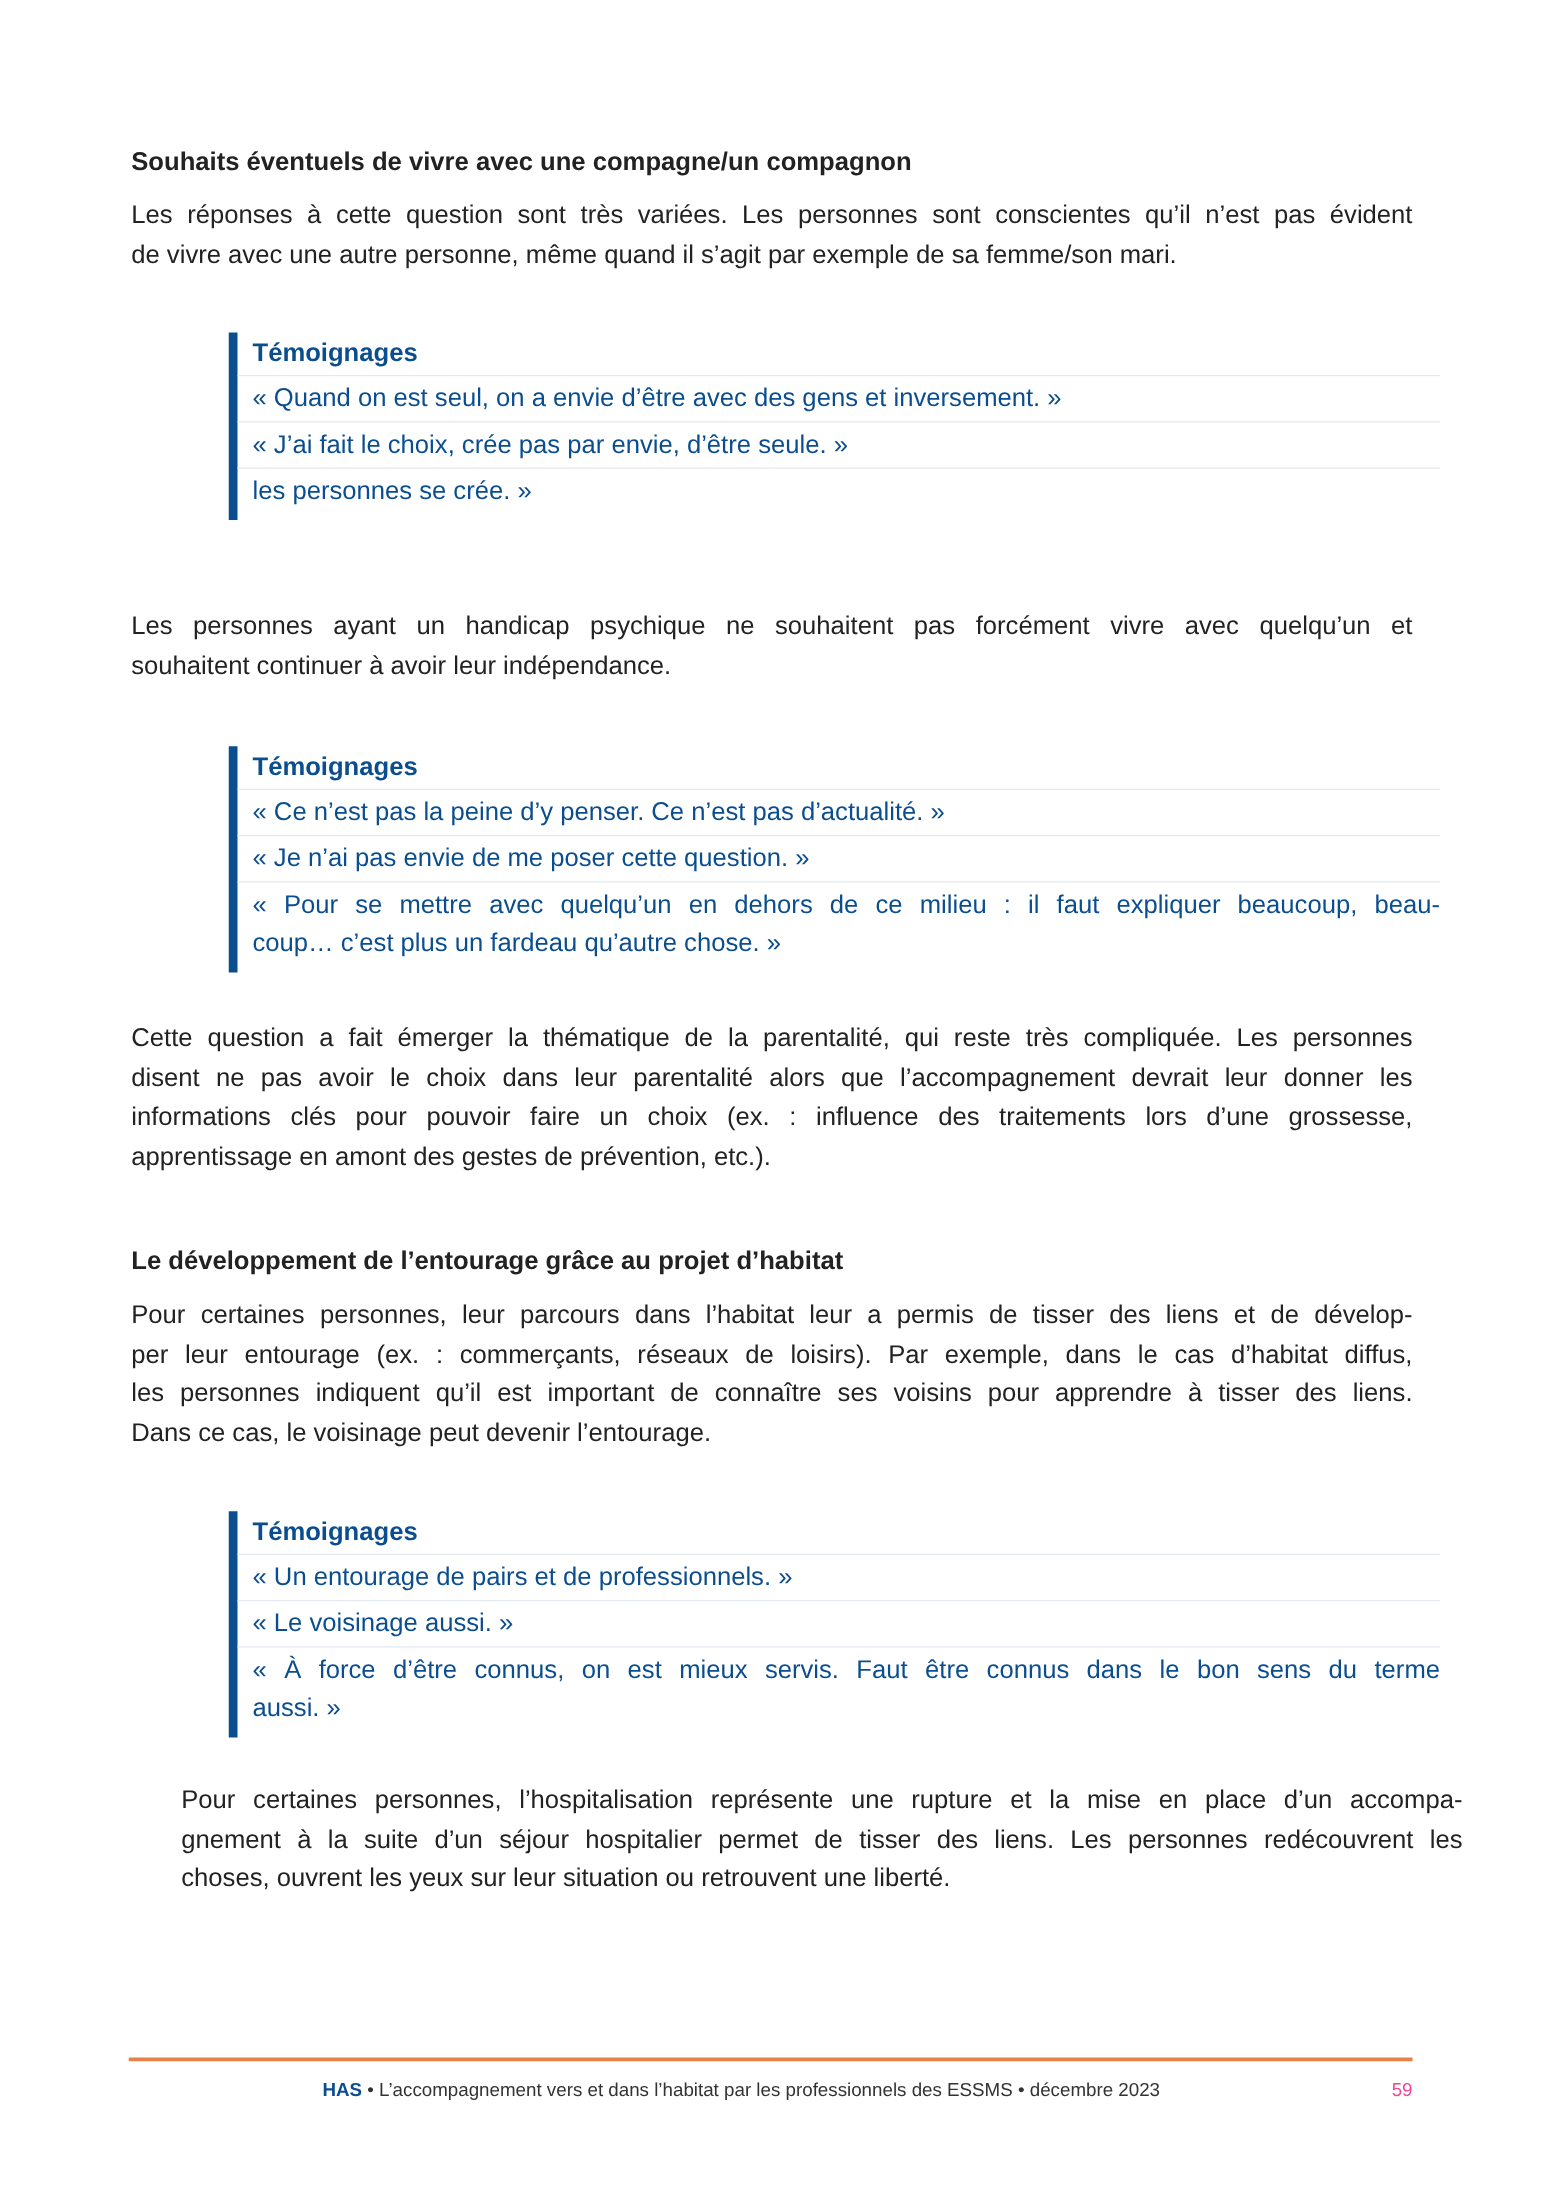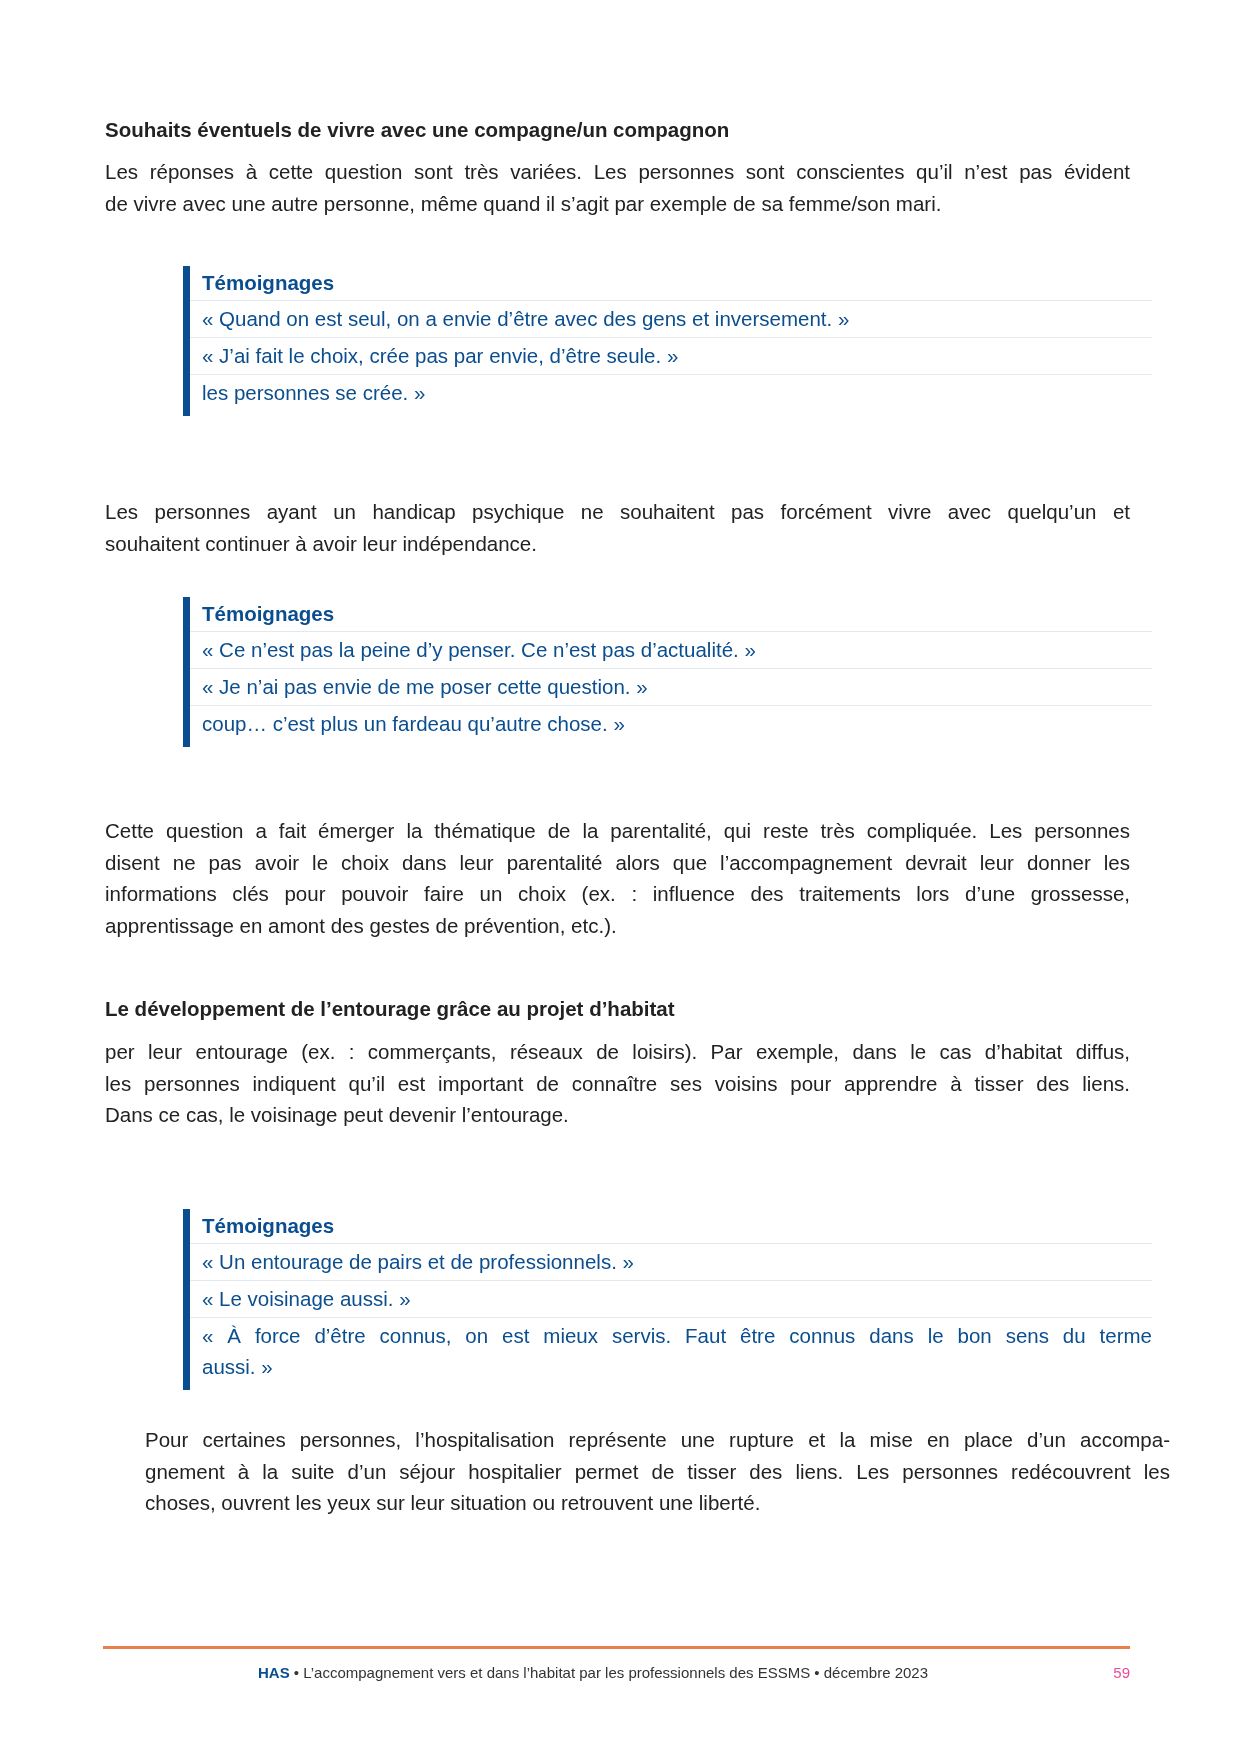--- a/index.html
+++ b/index.html
@@ -61,48 +61,50 @@
       <span class="ln last">« Quand on est seul, on a envie d’être avec des gens et inversement. »</span>
     </div>
     <div class="q-item">
       <span class="ln last">« J’ai fait le choix, crée pas par envie, d’être seule. »</span>
     </div>
     <div class="q-item">
       <span class="ln last">les personnes se crée. »</span>
     </div>
   </div>
 
-  <div class="p" style="top:496px;">
+  <div class="p" style="top:485px;">
     <span class="ln">Les personnes ayant un handicap psychique ne souhaitent pas forcément vivre avec quelqu’un et</span>
     <span class="ln last">souhaitent continuer à avoir leur indépendance.</span>
   </div>
 
   <div class="quote" style="top:597px;">
     <div class="q-title">Témoignages</div>
     <div class="q-item">
       <span class="ln last">« Ce n’est pas la peine d’y penser. Ce n’est pas d’actualité. »</span>
     </div>
     <div class="q-item">
       <span class="ln last">« Je n’ai pas envie de me poser cette question. »</span>
     </div>
     <div class="q-item">
+      <span class="ln">« Pour se mettre avec quelqu’un en dehors de ce milieu : il faut expliquer beaucoup, beau-</span>
       <span class="ln last">coup… c’est plus un fardeau qu’autre chose. »</span>
     </div>
   </div>
 
   <div class="p" style="top:815px;">
     <span class="ln">Cette question a fait émerger la thématique de la parentalité, qui reste très compliquée. Les personnes</span>
     <span class="ln">disent ne pas avoir le choix dans leur parentalité alors que l’accompagnement devrait leur donner les</span>
     <span class="ln">informations clés pour pouvoir faire un choix (ex. : influence des traitements lors d’une grossesse,</span>
     <span class="ln last">apprentissage en amont des gestes de prévention, etc.).</span>
   </div>
 
   <div class="h" style="top:997px;">Le développement de l’entourage grâce au projet d’habitat</div>
 
   <div class="p" style="top:1036px;">
+    <span class="ln">Pour certaines personnes, leur parcours dans l’habitat leur a permis de tisser des liens et de dévelop-</span>
     <span class="ln">per leur entourage (ex. : commerçants, réseaux de loisirs). Par exemple, dans le cas d’habitat diffus,</span>
     <span class="ln">les personnes indiquent qu’il est important de connaître ses voisins pour apprendre à tisser des liens.</span>
     <span class="ln last">Dans ce cas, le voisinage peut devenir l’entourage.</span>
   </div>
 
   <div class="quote" style="top:1209px;">
     <div class="q-title">Témoignages</div>
     <div class="q-item">
       <span class="ln last">« Un entourage de pairs et de professionnels. »</span>
     </div>

